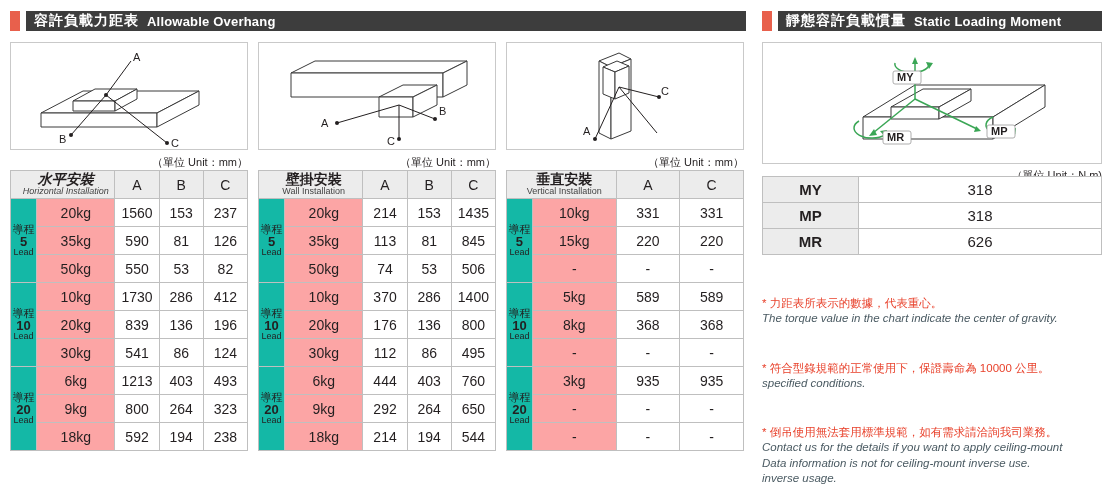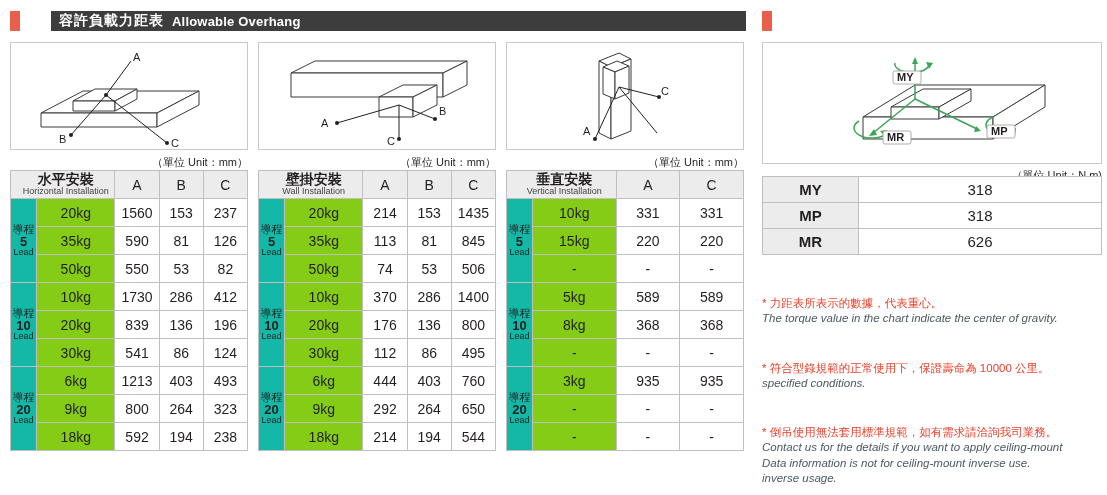--- a/index.html
+++ b/index.html
@@ -49,21 +49,21 @@
     font-weight: bold;
     letter-spacing: 1px;
   }
   .hdr-en {
     font-size: 13px;
     font-weight: bold;
     margin-left: 8px;
     letter-spacing: .2px;
   }
 
-  #header-left { left: 10px; top: 10px; width: 736px; gap: 25px; }
+  #header-left { left: 10px; top: 10px; width: 736px; }
   #header-right { left: 762px; top: 10px; width: 340px; }
 
   
   .diagram-box {
     position: absolute;
     border: 1px solid #c9c9c9;
     background: #ffffff;
     box-sizing: border-box;
   }
   #diagram-horizontal { left: 10px; top: 42px; width: 238px; height: 108px; }
@@ -121,21 +121,21 @@
   .lead-cell {
     background: #14b8a6;
     font-size: 11px;
     line-height: 1.0;
     width: 26px;
   }
   .lead-cell .num { font-size: 13px; font-weight: bold; display:block;}
   .lead-cell .cn { font-size: 11px; display: block; }
   .lead-cell .en { font-size: 9px; display: block; }
   .kg-cell {
-    background: #84cc16;
+    background: #fca5a5;
     font-weight: bold;
     font-size: 14px;
   }
   .val-cell {
     background: #ffffff;
     font-size: 14px;
   }
 
   #table-horizontal { left: 10px; top: 170px; width: 238px; }
   #table-wall       { left: 258px; top: 170px; width: 238px; padding-left: 40px; }
@@ -179,20 +179,24 @@
   <div class="sec-header" id="header-left">
     <div class="bar-red"></div>
     <div class="hdr-band">
       <span class="hdr-cn">容許負載力距表</span>
       <span class="hdr-en">Allowable Overhang</span>
     </div>
   </div>
 
   <div class="sec-header" id="header-right">
     <div class="bar-red"></div>
+    <div class="hdr-band">
+      <span class="hdr-cn">靜態容許負載慣量</span>
+      <span class="hdr-en">Static Loading Moment</span>
+    </div>
   </div>
 
   <div class="diagram-box" id="diagram-horizontal">
     <svg width="236" height="106" viewBox="0 0 236 106">
 
       <polygon points="30,70 72,48 188,48 146,70" fill="#ffffff" stroke="#3a3a3a" stroke-width="1"></polygon>
       <polygon points="30,70 146,70 146,84 30,84" fill="#ffffff" stroke="#3a3a3a" stroke-width="1"></polygon>
       <polygon points="146,70 188,48 188,62 146,84" fill="#ffffff" stroke="#3a3a3a" stroke-width="1"></polygon>
 
       <polygon points="62,58 84,46 126,46 104,58" fill="#ffffff" stroke="#3a3a3a" stroke-width="1"></polygon>
@@ -305,21 +309,21 @@
       <text class="lbl" x="228" y="92" font-weight="bold">MP</text>
       <rect x="120" y="88" width="28" height="13" rx="2" fill="#ffffff" stroke="#9a9a9a" stroke-width="0.8"></rect>
       <text class="lbl" x="124" y="98" font-weight="bold">MR</text>
     </svg>
   </div>
   <div class="unit-label" id="unit-static">（單位 Unit：N.m)</div>
 
   <table class="data-table" id="table-horizontal">
     <tbody>
         <tr>
-      <td class="hdr-name" colspan="2" style="width:104px;">
+      <td class="hdr-name" colspan="2" style="width:104px;font-style:italic;">
         <span class="cn">水平安裝</span>
         <span class="en">Horizontal Installation</span>
       </td>
       <td class="hdr-cell" style="width:44px;">A</td>
       <td class="hdr-cell" style="width:44px;">B</td>
       <td class="hdr-cell" style="width:44px;">C</td>
     </tr>
 
     <tr>
       <td class="lead-cell" rowspan="3">

